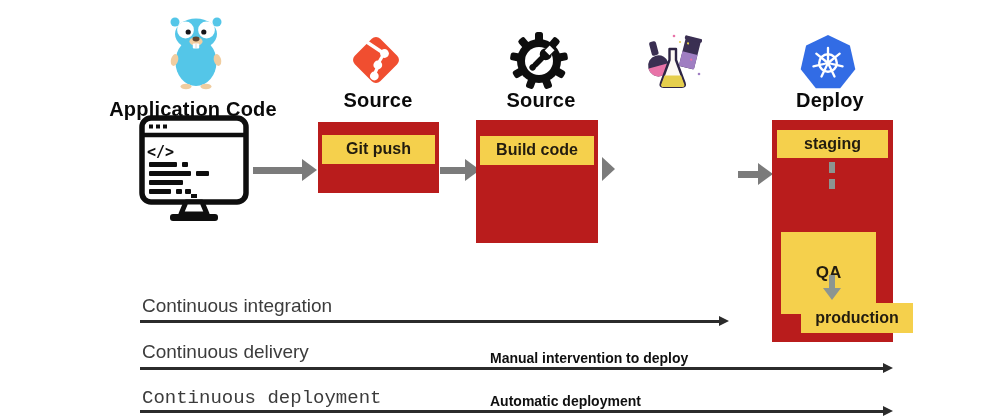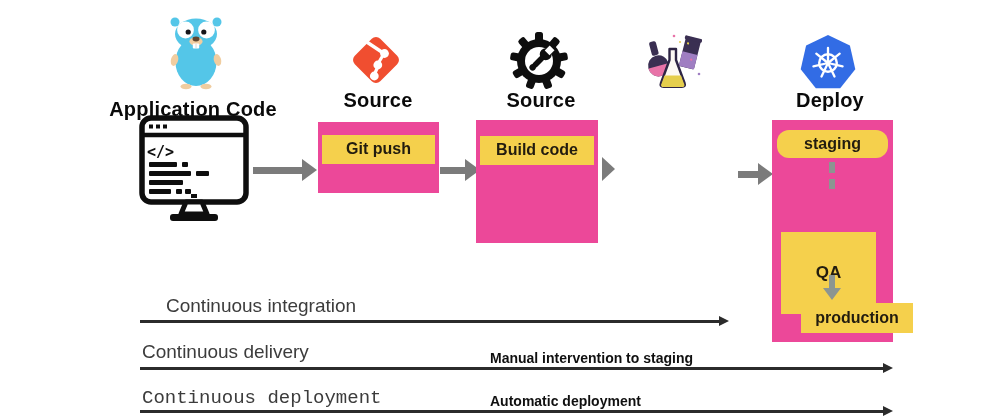--- a/index.html
+++ b/index.html
@@ -5,21 +5,21 @@
   html,body{margin:0;padding:0;background:#ffffff;}
   #canvas{
     position:relative;width:1000px;height:420px;background:#ffffff;
     overflow:hidden;font-family:"Liberation Sans",sans-serif;
   }
   .abs{position:absolute;}
   .stage-label{
     position:absolute;font-weight:700;font-size:20px;color:#0a0a0a;
     text-align:center;letter-spacing:.2px;white-space:nowrap;
   }
-  .black-box{position:absolute;background:#ec4899;}
+  .black-box{position:absolute;background:#b91c1c;}
   .ystep{
     position:absolute;background:#F5D04C;color:#221c0f;font-weight:700;
     font-size:16px;display:flex;align-items:center;justify-content:center;
     text-align:center;line-height:1.15;
   }
   .flow-arrow{position:absolute;display:flex;align-items:center;}
   .fa-shaft{height:7px;background:#7b7b7b;}
   .fa-head{width:0;height:0;border-top:11px solid transparent;
     border-bottom:11px solid transparent;border-left:15px solid #7b7b7b;}
   .fa-head-sm{position:absolute;width:0;height:0;border-top:12px solid transparent;
@@ -183,36 +183,36 @@
       <line x1="30" y1="28" x2="23.5" y2="41.5"></line>
       <line x1="30" y1="28" x2="15.4" y2="31.3"></line>
       <line x1="30" y1="28" x2="18.3" y2="18.6"></line>
     </g>
     <circle cx="30" cy="28" r="2.4" fill="#ffffff"></circle>
   </svg>
 
   <div class="stage-label" style="left:770px;top:89px;width:120px;">Deploy</div>
 
   <div class="black-box" style="left:772px;top:120px;width:121px;height:222px;">
-    <div class="ystep" style="left:5px;top:10px;width:111px;height:28px;border-radius:12px;">staging</div>
+    <div class="ystep" style="left:5px;top:10px;width:111px;height:28px;">staging</div>
     <div class="dashed-connector" style="left:57px;top:42px;height:27px;"></div>
     <div class="ystep" style="left:9px;top:70px;width:95px;height:82px;font-size:17px;margin-top:42px;">QA</div>
     <div class="down-arrow" style="left:51px;top:155px;">
       <div class="da-shaft"></div>
         <div class="da-head"></div>
     </div>
     <div class="ystep" style="left:5px;top:183px;width:112px;height:30px;margin-left:24px;">production</div>
   </div>
 
-  <div class="row-label" style="left:142px;top:295px;margin-left:24px;">Continuous integration</div>
+  <div class="row-label" style="left:142px;top:295px;">Continuous integration</div>
   <div class="thin-line" style="left:140px;top:320px;width:579px;"></div>
   <div class="thin-head" style="left:719px;top:316px;"></div>
 
   <div class="row-label" style="left:142px;top:341px;">Continuous delivery</div>
-  <div class="row-annotation" style="left:490px;top:350px;">Manual intervention to staging</div>
+  <div class="row-annotation" style="left:490px;top:350px;">Manual intervention to deploy</div>
   <div class="thin-line" style="left:140px;top:367px;width:743px;"></div>
   <div class="thin-head" style="left:883px;top:363px;"></div>
 
   <div class="row-label" style="left:142px;top:387px;font-family:Liberation Mono, monospace;">Continuous deployment</div>
   <div class="row-annotation" style="left:490px;top:393px;">Automatic deployment</div>
   <div class="thin-line" style="left:140px;top:410px;width:743px;"></div>
   <div class="thin-head" style="left:883px;top:406px;"></div>
 
 </div>
 

